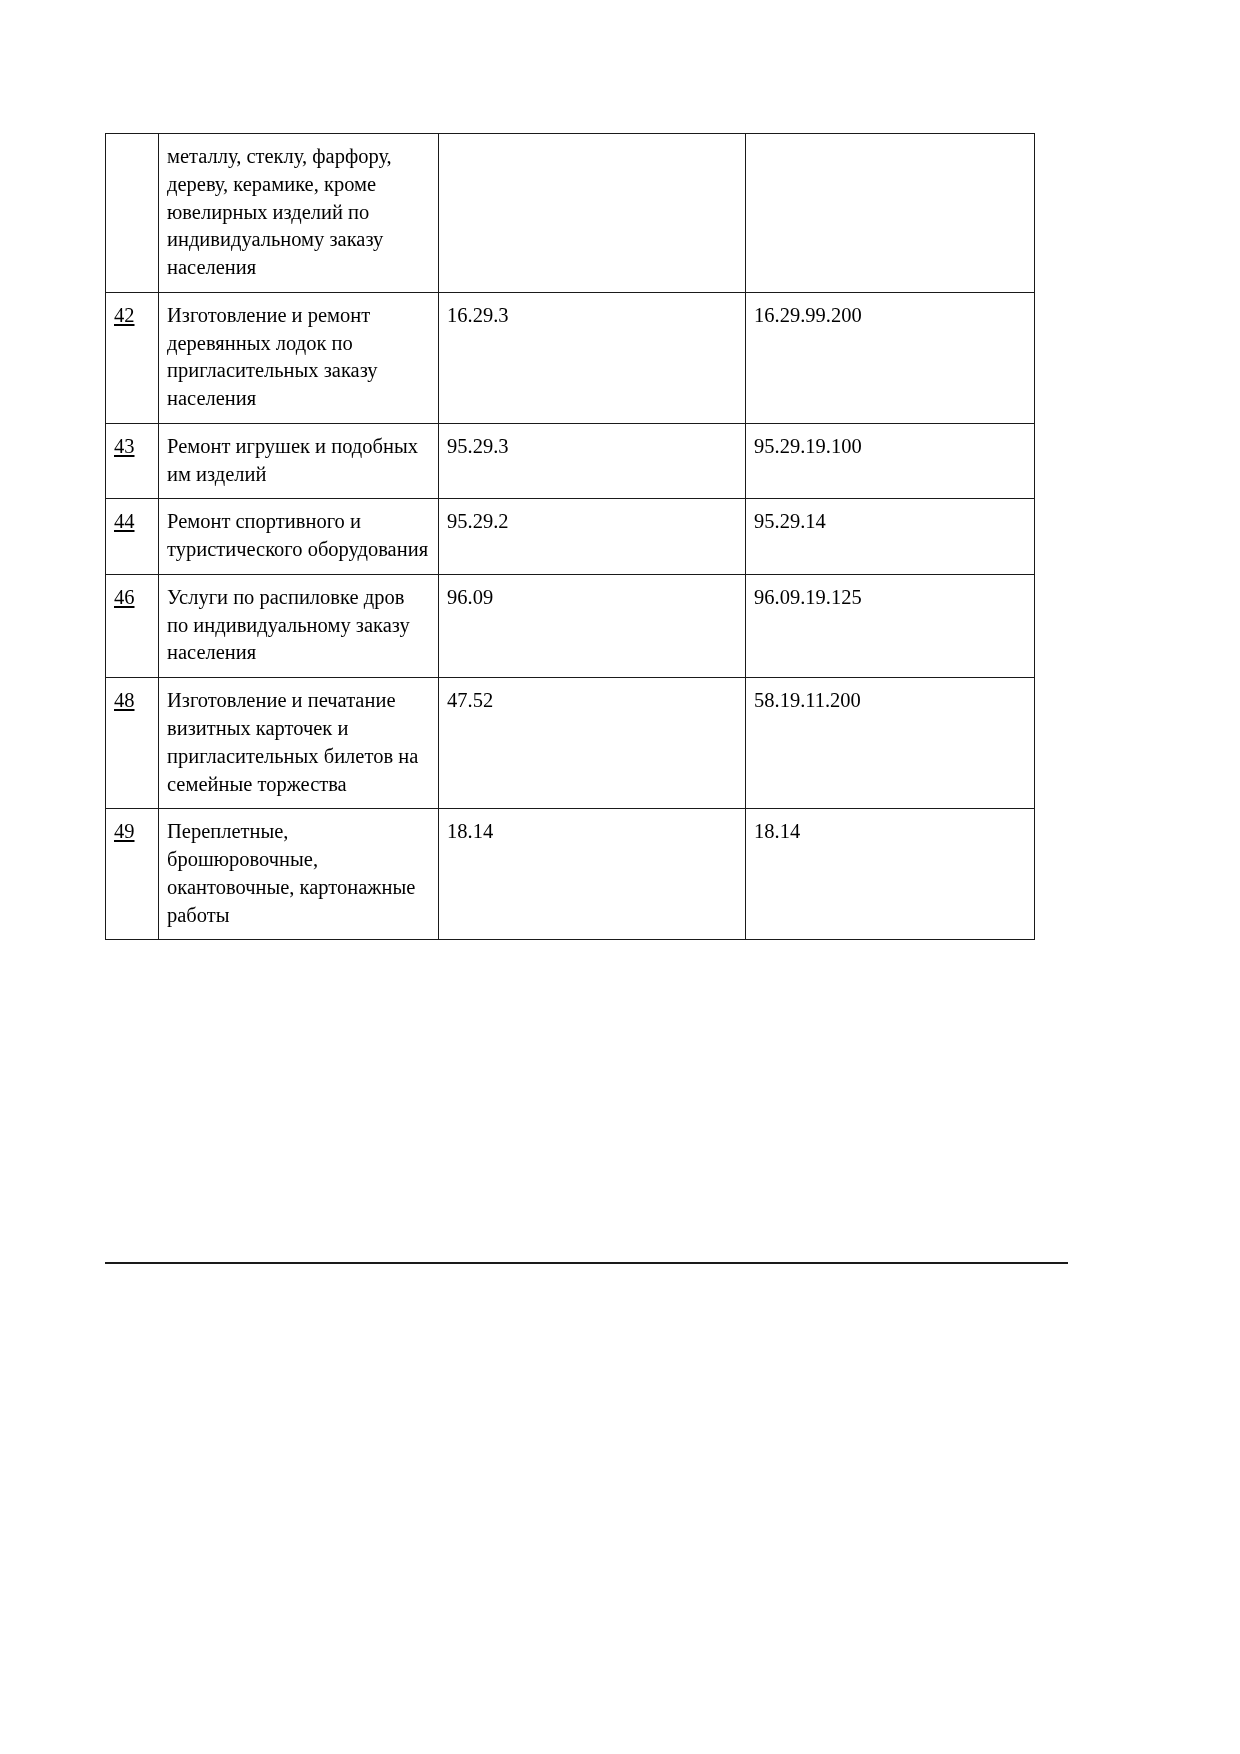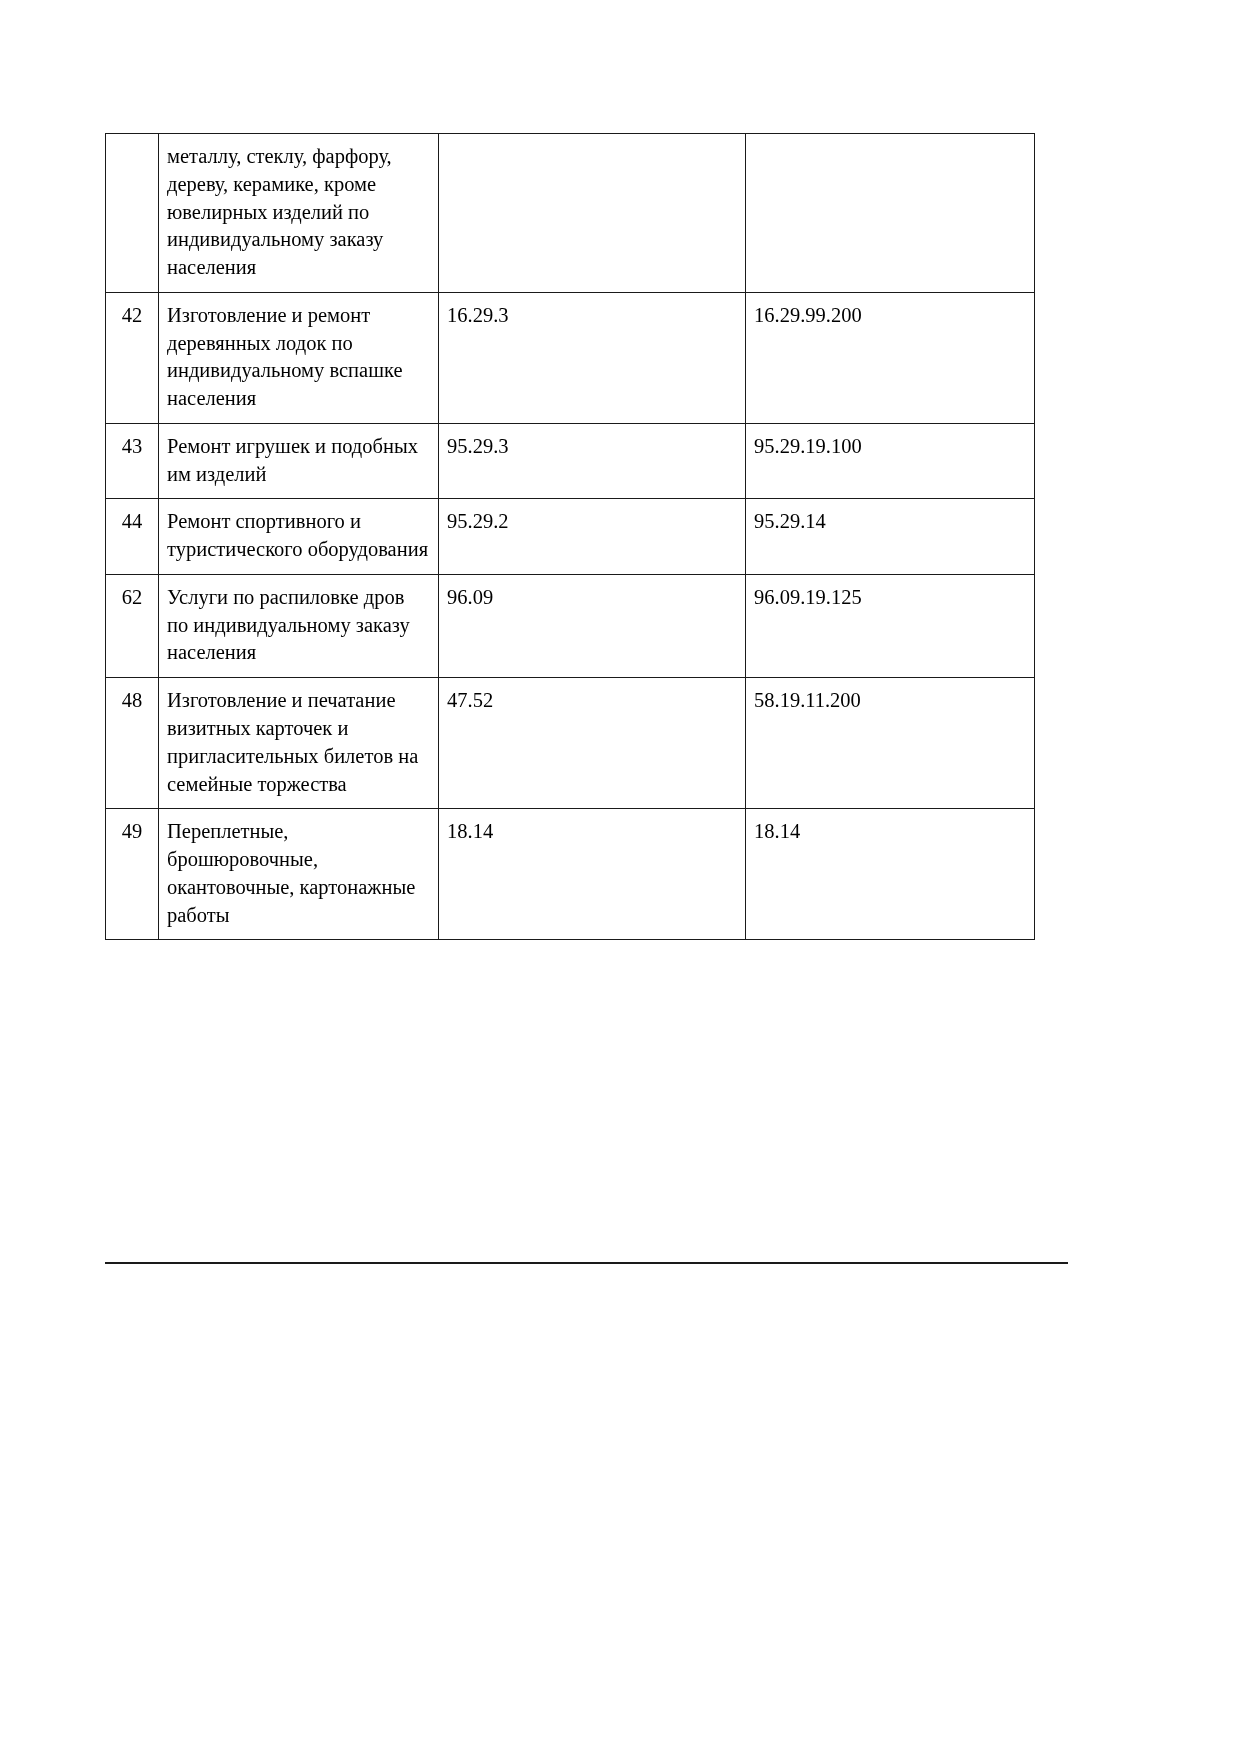--- a/index.html
+++ b/index.html
@@ -42,23 +42,24 @@
     font-size: 20.5px;
     line-height: 1.355;
   }
 
   col.c-num   { width: 53px; }
   col.c-name  { width: 280px; }
   col.c-okved { width: 307px; }
   col.c-okpd  { width: 289px; }
 
   td.num {
-    text-align: center;
+    text-align: left;
     padding-left: 0;
     padding-right: 0;
+    text-decoration: underline;
   }
 
   td.name {
     text-align: left;
     padding-left: 10px;
     padding-right: 6px;
     hyphens: none;
   }
 
   td.code {
@@ -90,42 +91,42 @@
 
         <tr>
           <td class="num"></td>
           <td class="name">металлу, стеклу, фарфору, дереву, керамике, кроме ювелирных изделий по индивидуальному заказу населения</td>
           <td class="code"></td>
           <td class="code"></td>
         </tr>
 
         <tr>
           <td class="num">42</td>
-          <td class="name">Изготовление и ремонт деревянных лодок по индивидуальному вспашке населения</td>
+          <td class="name">Изготовление и ремонт деревянных лодок по пригласительных заказу населения</td>
           <td class="code">16.29.3</td>
           <td class="code">16.29.99.200</td>
         </tr>
 
         <tr>
           <td class="num">43</td>
           <td class="name">Ремонт игрушек и подобных им изделий</td>
           <td class="code">95.29.3</td>
           <td class="code">95.29.19.100</td>
         </tr>
 
         <tr>
           <td class="num">44</td>
           <td class="name">Ремонт спортивного и туристического оборудования</td>
           <td class="code">95.29.2</td>
           <td class="code">95.29.14</td>
         </tr>
 
 
         <tr>
-          <td class="num">62</td>
+          <td class="num">46</td>
           <td class="name">Услуги по распиловке дров по индивидуальному заказу населения</td>
           <td class="code">96.09</td>
           <td class="code">96.09.19.125</td>
         </tr>
 
 
         <tr>
           <td class="num">48</td>
           <td class="name">Изготовление и печатание визитных карточек и пригласительных билетов на семейные торжества</td>
           <td class="code">47.52</td>

